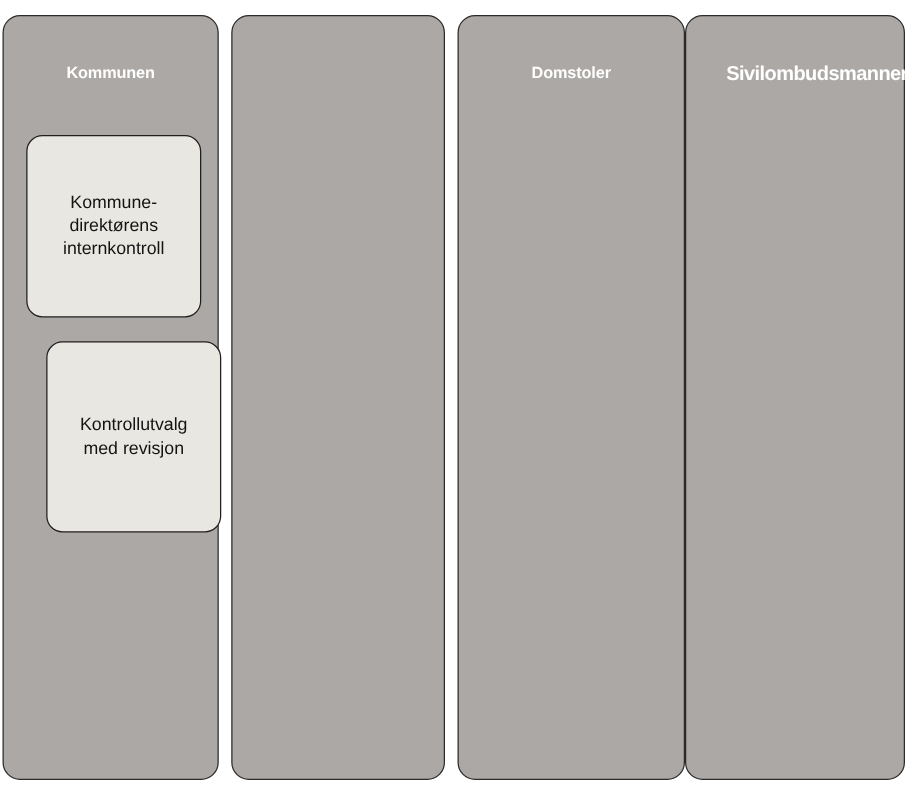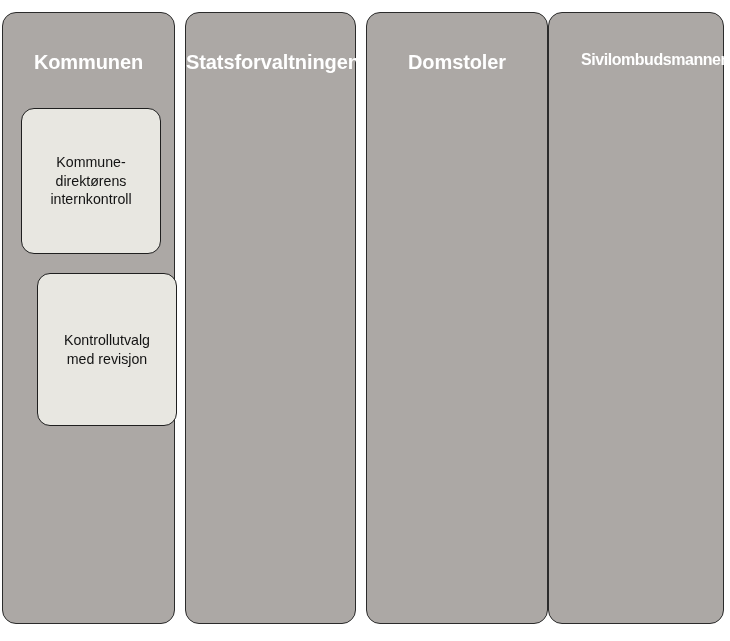--- a/index.html
+++ b/index.html
@@ -34,21 +34,21 @@
   .col-3 { left: 366px; width: 182px; }
   .col-4 { left: 548px; width: 176px; }
 
   .col-title {
     position: absolute;
     top: 38px;
     left: 0;
     right: 0;
     text-align: center;
     color: #ffffff;
-    font-size: 20px;
+    font-size: 13px;
     font-weight: bold;
     letter-spacing: -0.1px;
     line-height: 1.1;
     white-space: nowrap;
   }
   .col-4 .col-title { font-size: 16px; letter-spacing: -0.45px; padding-left: 32px; }
 
   .node {
     position: absolute;
     background: #e8e7e1;
@@ -92,21 +92,20 @@
 direktørens
 internkontroll</span>
     </div>
     <div class="node n1-2">
       <span class="node-label">Kontrollutvalg
 med revisjon</span>
     </div>
   </div>
 
   <div class="column col-2">
-    <div class="col-title">Statsforvaltningen</div>
     <div class="node n2-1">
       <span class="node-label">Lovlighetskontroll</span>
     </div>
     <div class="node n2-2">
       <span class="node-label">Statlig tilsyn</span>
     </div>
     <div class="node n2-3">
       <span class="node-label">Kontroll på
 økonomiområdet</span>
     </div>

